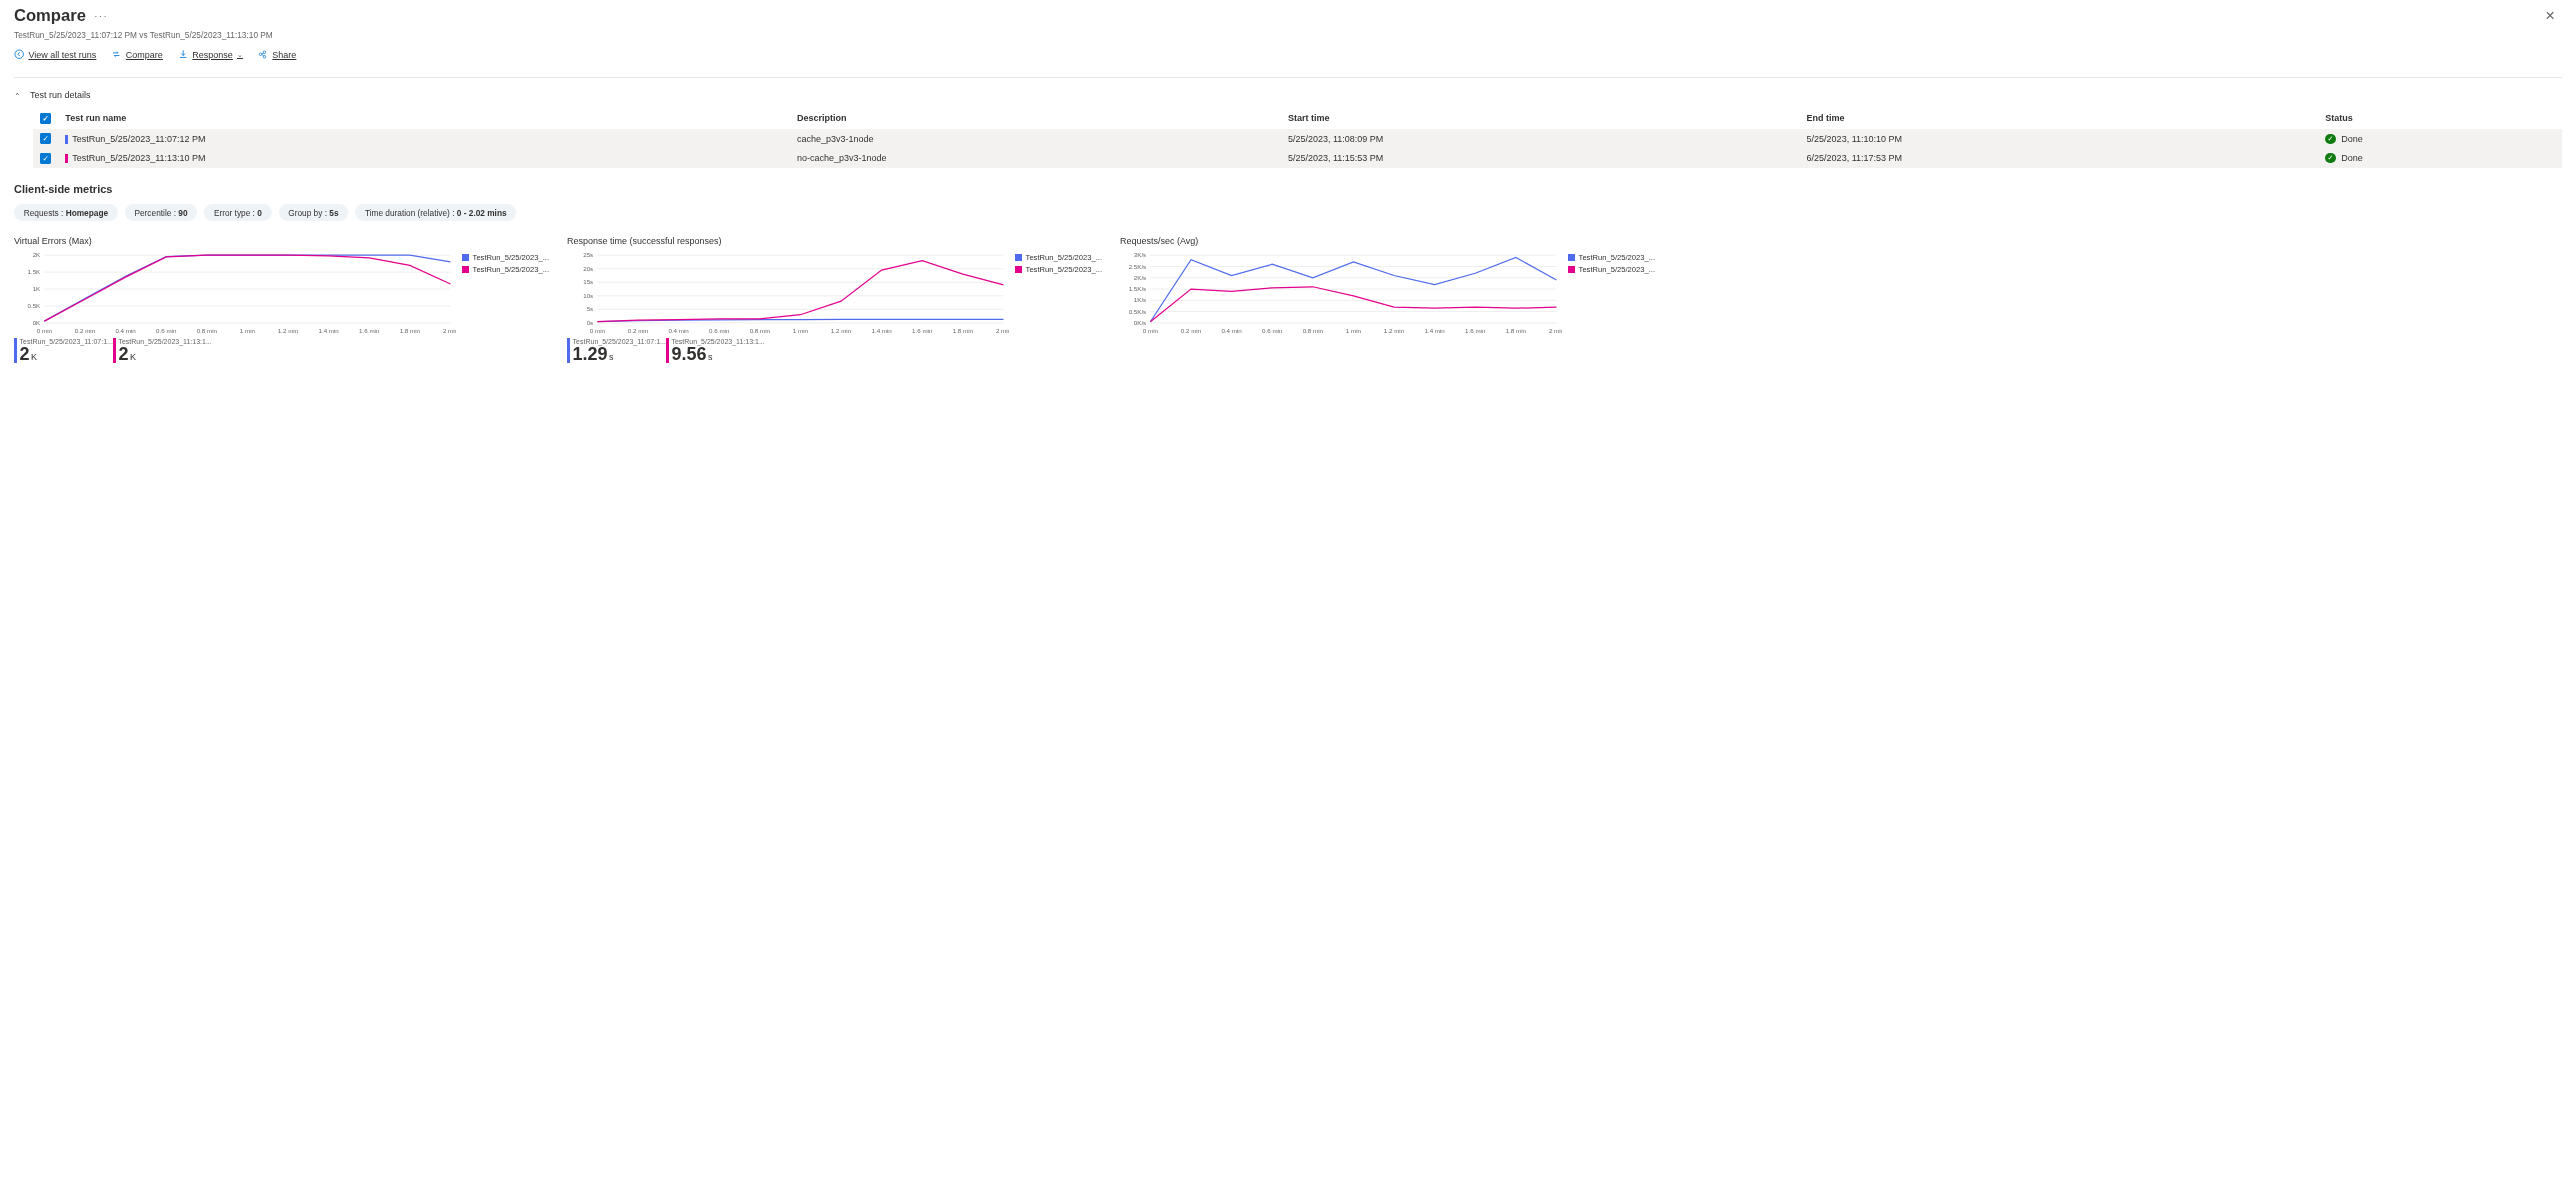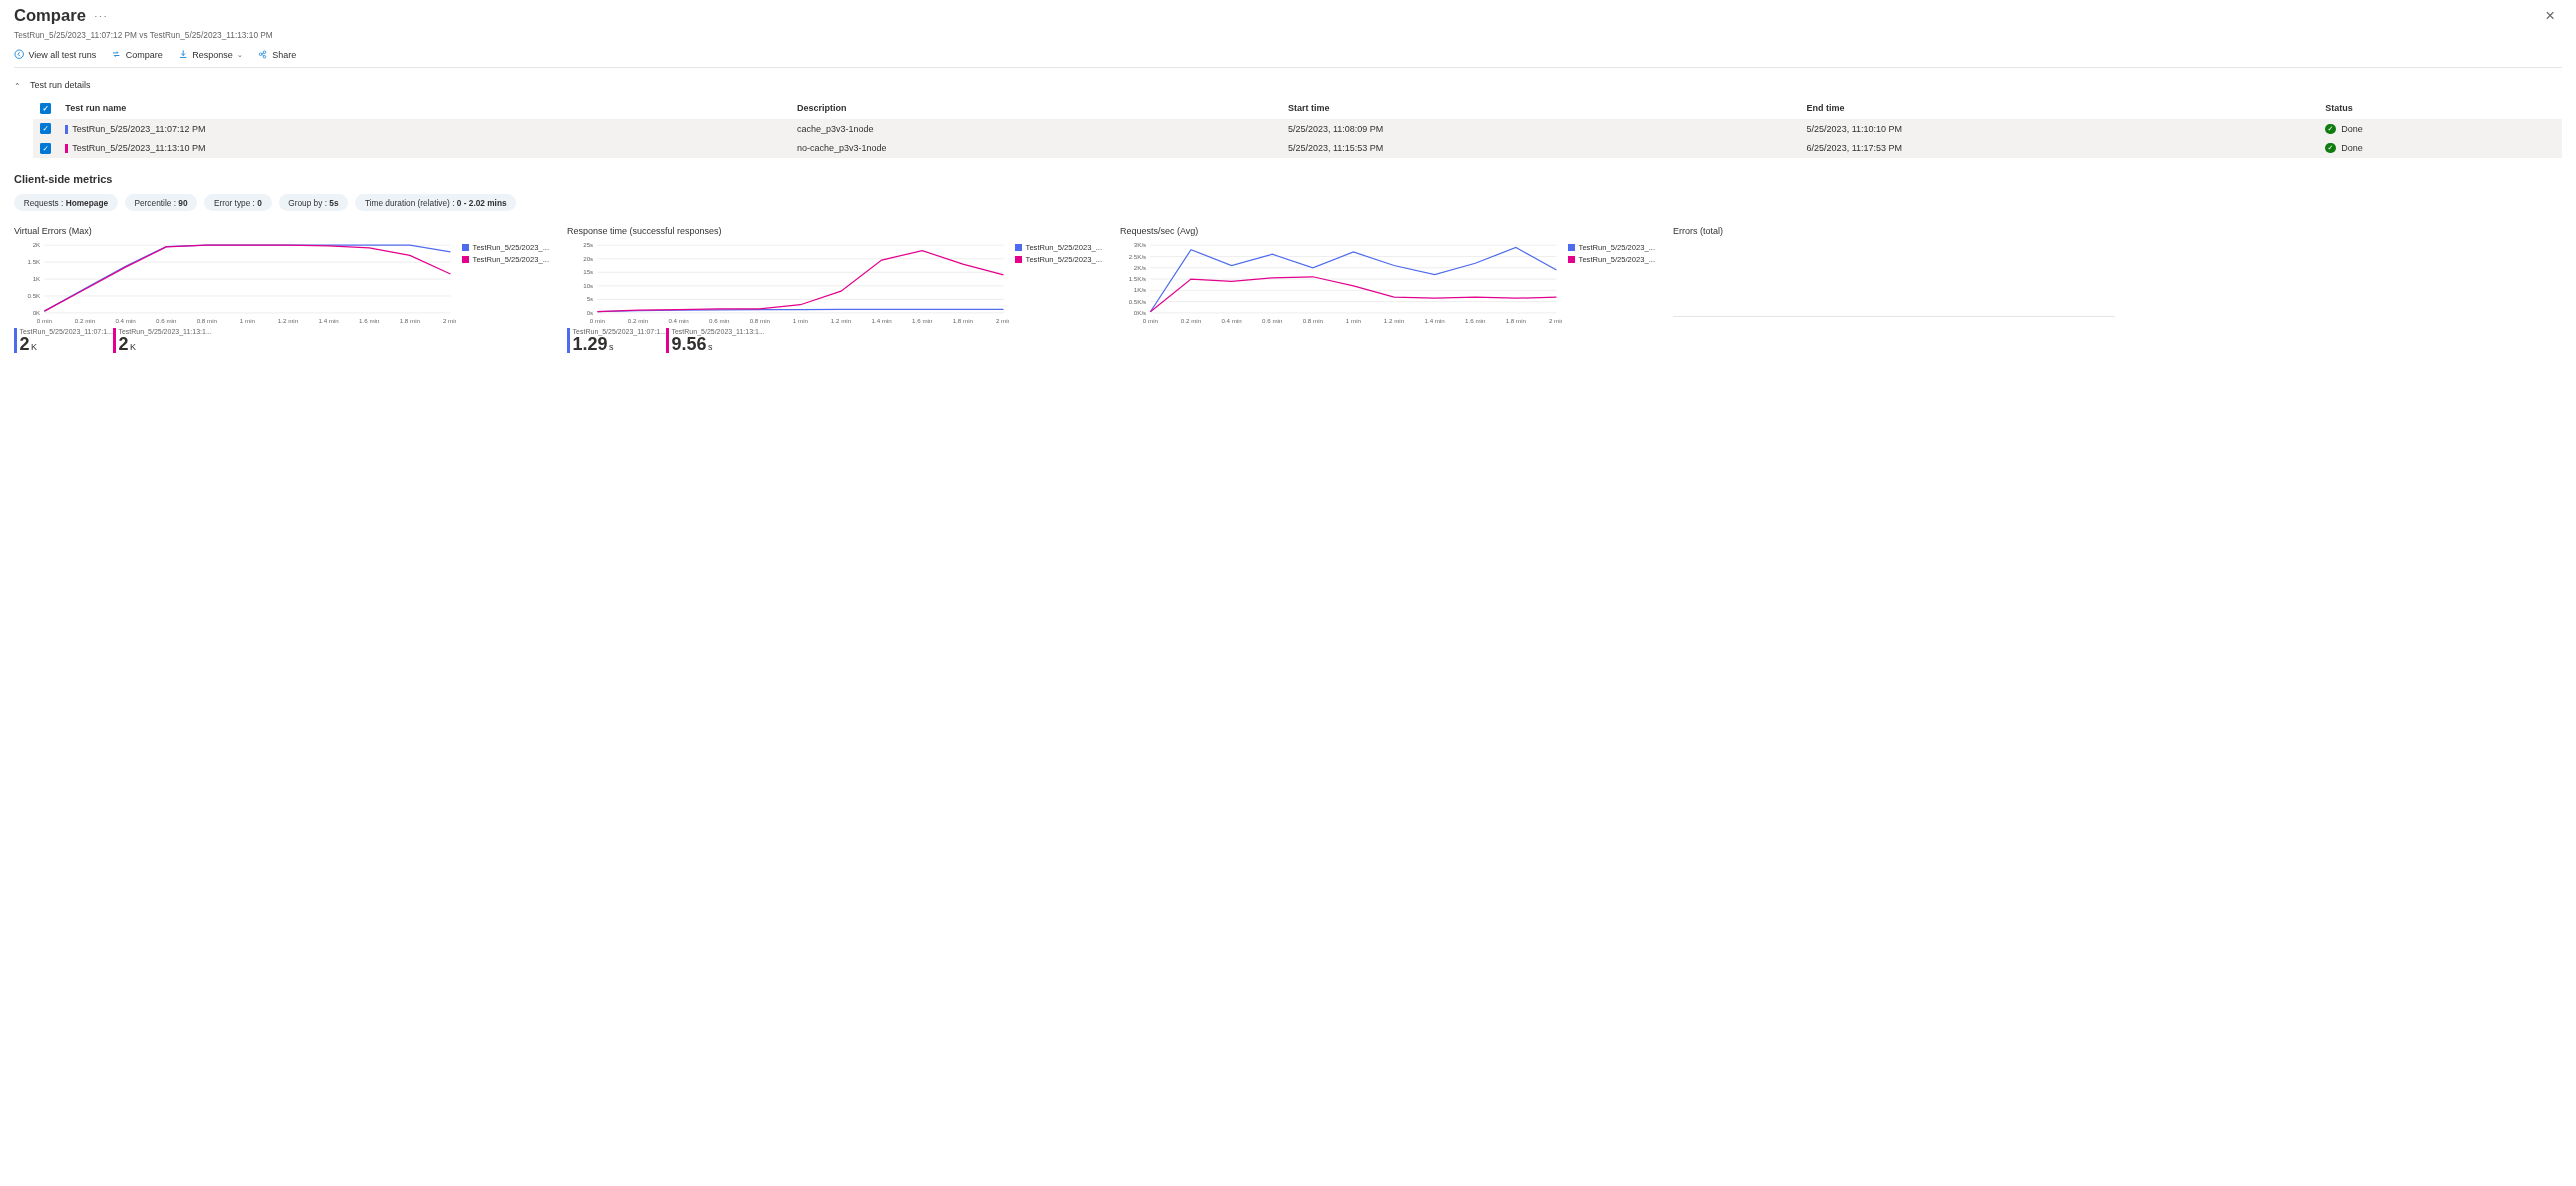--- a/index.html
+++ b/index.html
@@ -2,21 +2,21 @@
 <html style="font-size:11px"><head>
 <meta charset="utf-8">
 <style>
   * { box-sizing: border-box; margin: 0; padding: 0; }
   body { font-family: "Segoe UI", -apple-system, sans-serif; font-size: 9px; color: #323130; background: #fff; padding: 0 14px 28px; }
   .header { display: flex; align-items: center; padding-top: 2.8px;}
   .header h1 { font-size: 16.6px; font-weight: 600; margin-right: 8.3px;}
   .dots { color: #666; letter-spacing: 1.4px; font-size: 9.7px; cursor: pointer;}
   .close { margin-left: auto; font-size: 16.6px; color: #666; cursor: pointer; padding: 2.8px 7px;}
   .subtitle { font-size: 8.3px; color: #666; margin-top: 1.4px; margin-bottom: 9.7px;}
-  .toolbar { display: flex; gap: 15px; align-items: center; border-bottom: 0.7px solid #e5e5e5; padding-bottom: 7px; margin-bottom: 5.5px;}
+  .toolbar { display: flex; gap: 15px; align-items: center; border-bottom: 0.7px solid #e5e5e5; padding-bottom: 17px; margin-bottom: 5.5px; text-decoration: underline;}
   .tool-item { display: flex; align-items: center; gap: 4.1px; color: #323130; cursor: pointer; font-size: 9px;}
   .tool-item .icon { color: #0078d4; display: inline-flex;}
   .section-header { display: flex; align-items: center; gap: 9.7px; padding: 7px 0; cursor: pointer; font-size: 9px;}
   .chev { display: inline-block; transform: rotate(180deg); font-size: 7.6px; color: #605e5c;}
   .table { width: 100%; border-collapse: collapse; margin-left: 19.3px; width: calc(100% - 19.3px);}
   .table th { text-align: left; font-weight: 600; font-size: 9px; padding: 5.5px 7px; color: #323130;}
   .table td { padding: 4.1px 7px; font-size: 9px; background: #f3f2f1;}
   .checkbox { width:11px; height:11px; background:#0078d4; display:inline-flex; align-items:center; justify-content:center; color:#fff; font-size:7.6px; border-radius:1.4px; cursor:pointer;}
   .color-chip { display:inline-block; width:2.8px; height:9.7px; vertical-align:middle; margin-right:4.1px;}
   .chip-blue { background:#4f6bed;}
@@ -288,21 +288,14 @@
             <span class="legend-sw" style="background:#4f6bed"></span>
             <span>TestRun_5/25/2023_...</span>
           </div>
       <div class="legend-item">
             <span class="legend-sw" style="background:#e3008c"></span>
             <span>TestRun_5/25/2023_...</span>
           </div>
     </div>
       </div>
     </div>
-    <div class="chart-block">
-    <div class="chart-title">Errors (total)</div>
-    <div class="chart-row">
-        <div class="errors-chart" style="width:442px"></div>
-      </div>
-    <div class="summaries"></div>
-    </div>
   </div>
 
 
 </body></html>

